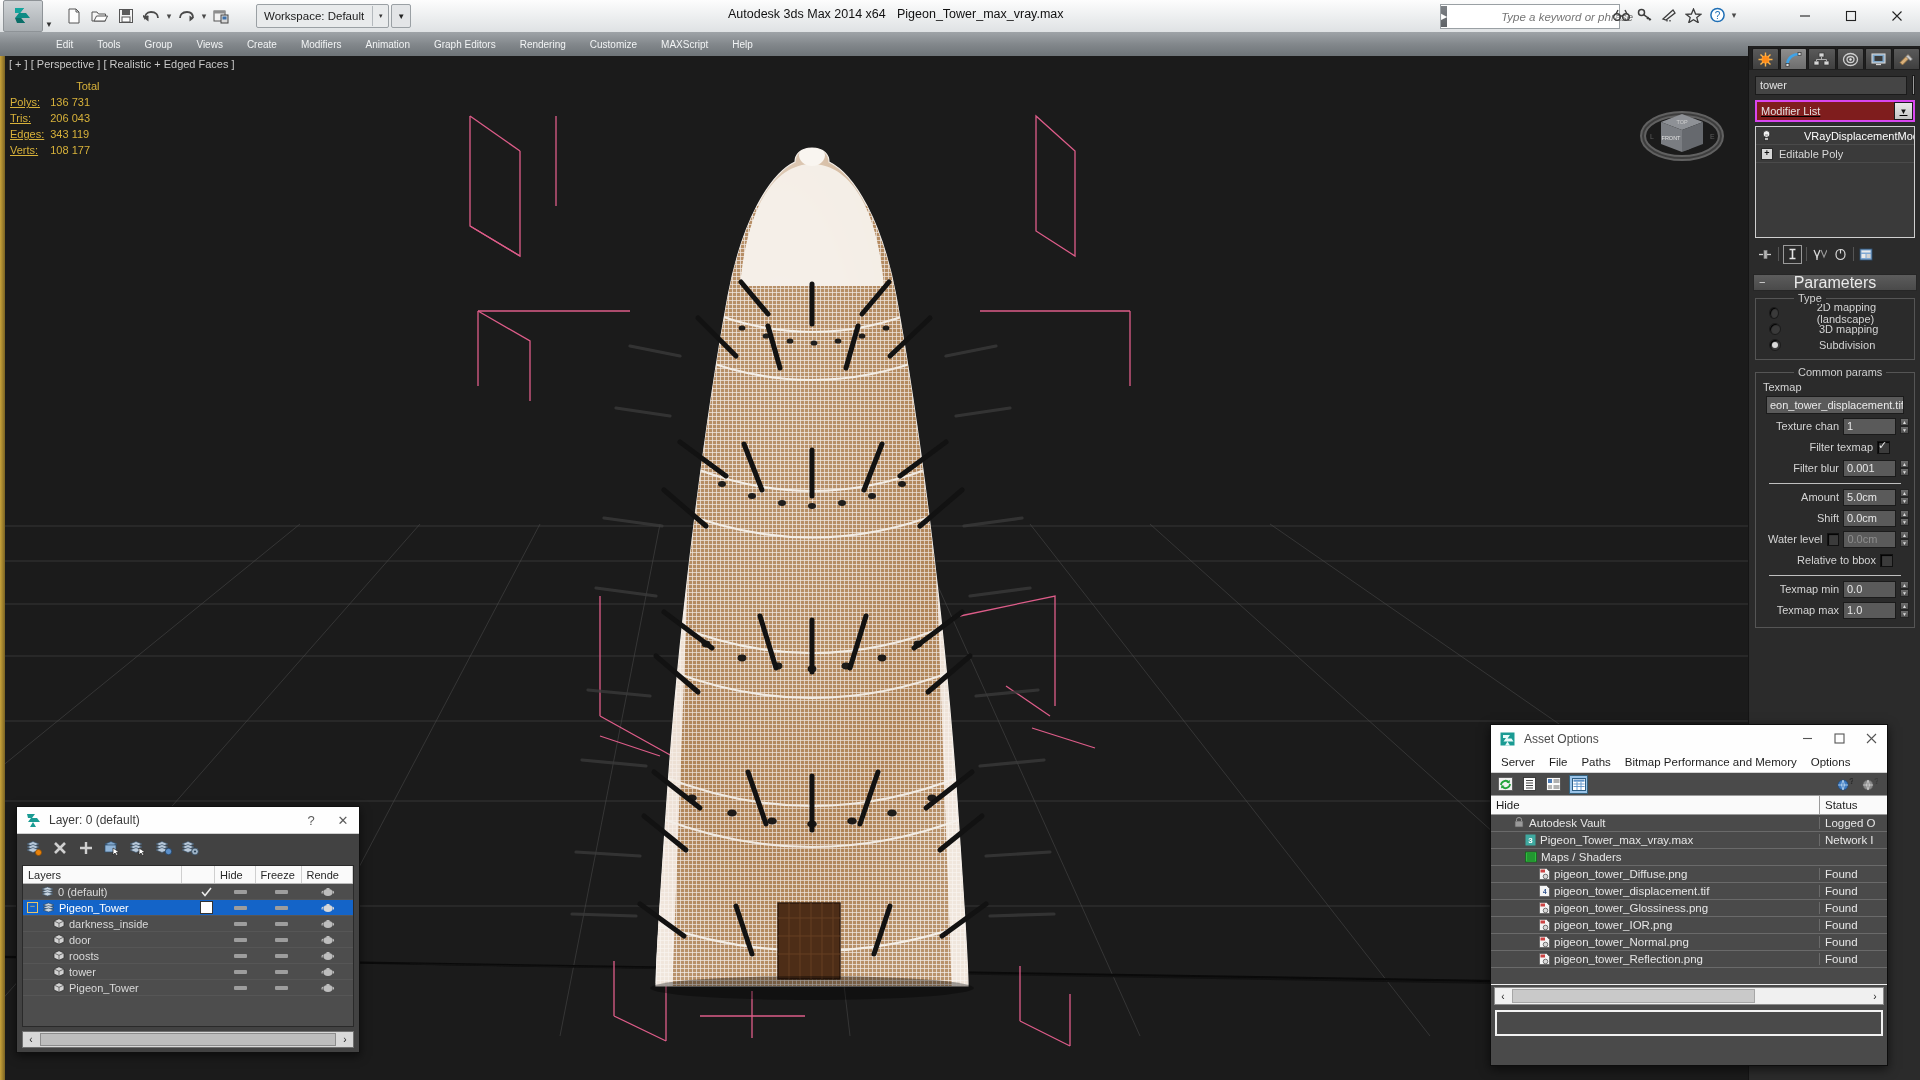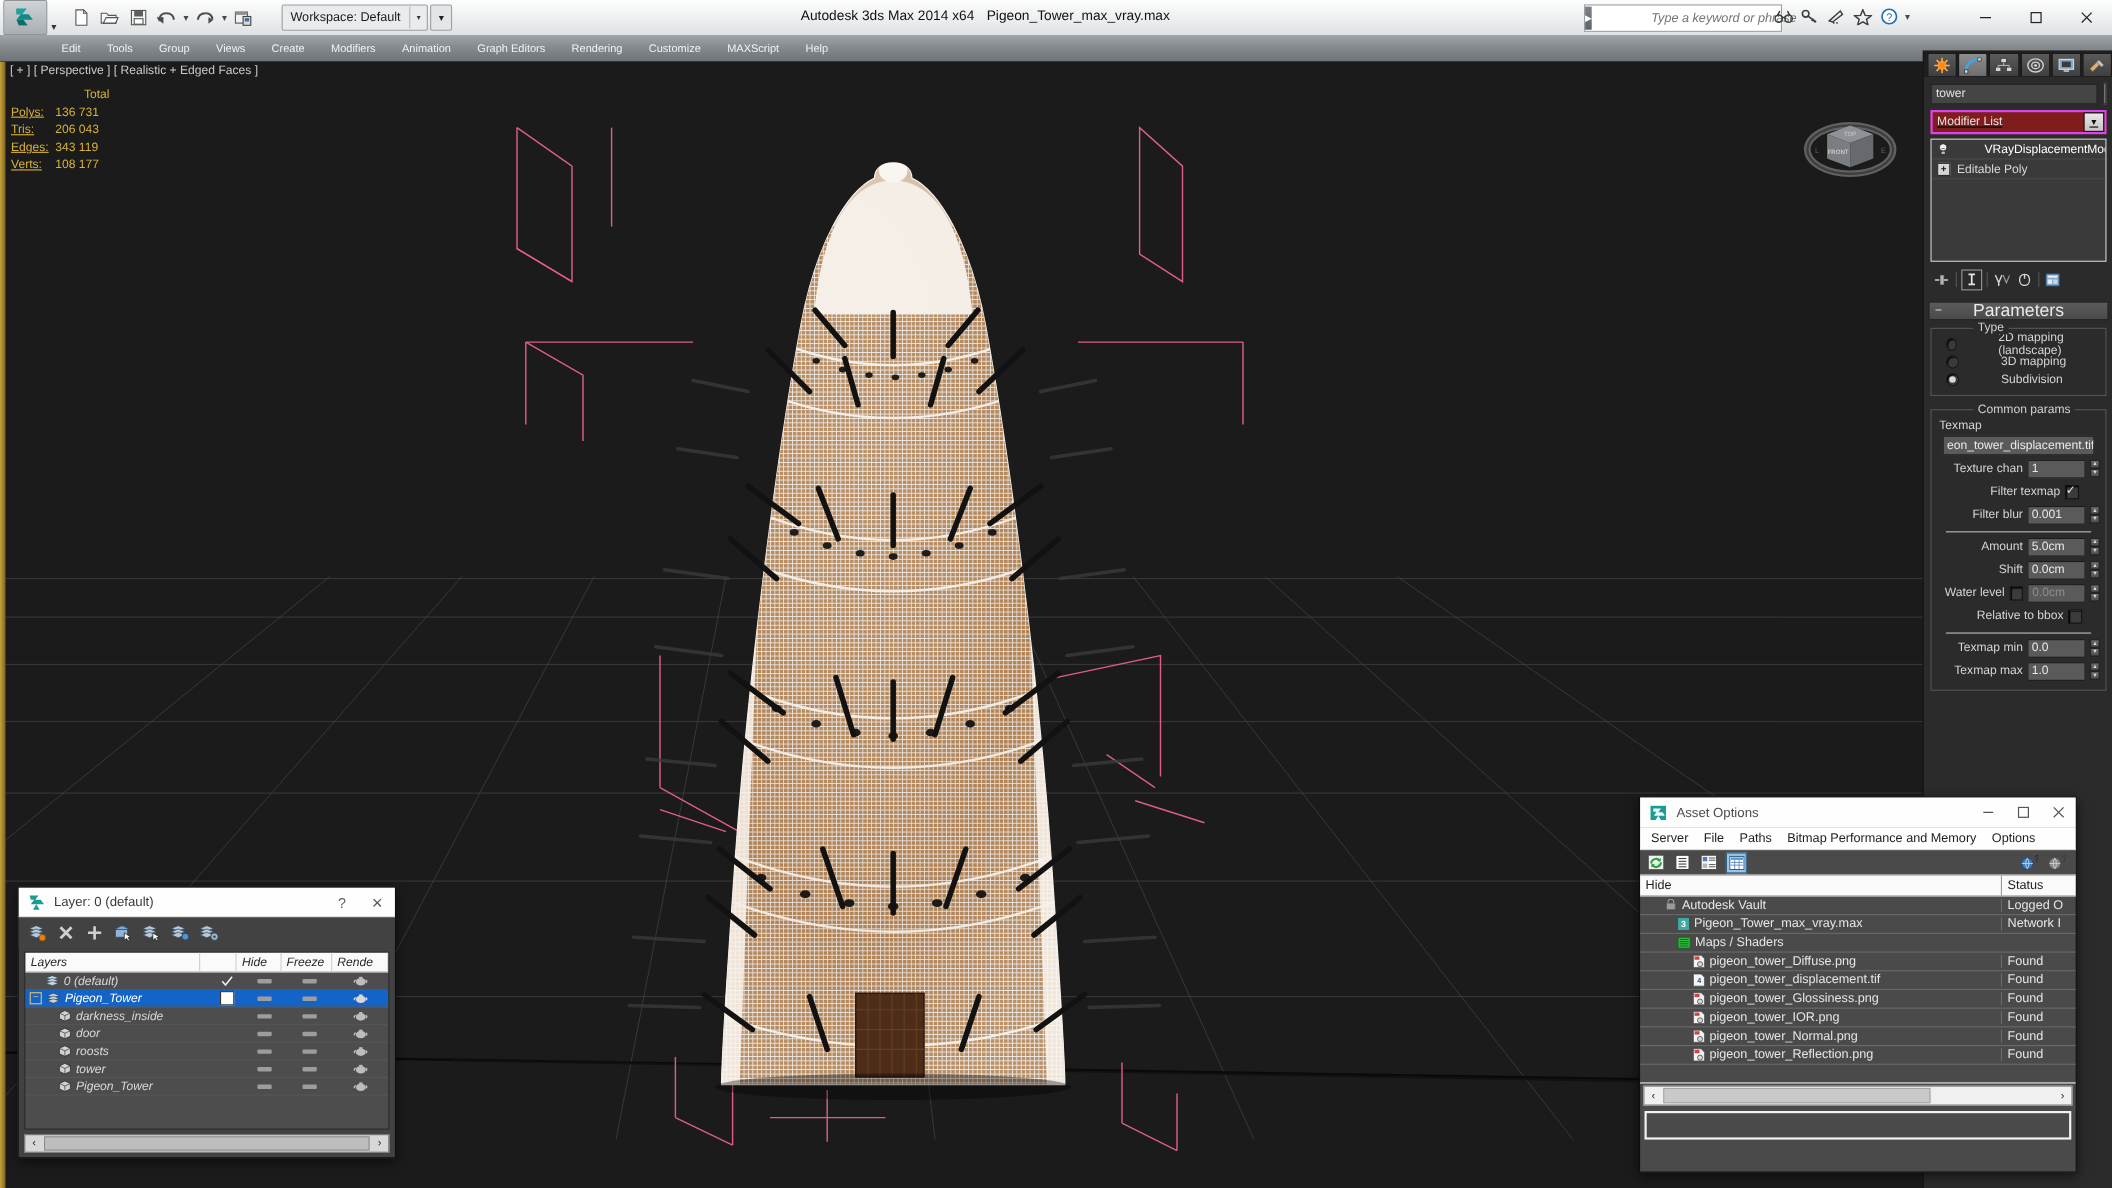--- a/index.html
+++ b/index.html
@@ -126,21 +126,21 @@
             background:#424242;border:1px solid #101010;box-shadow:0 3px 9px rgba(0,0,0,.55);}
   .ldtitle{height:26px;background:#fefefe;display:flex;align-items:center;
            border-bottom:1px solid #cfcfcf;}
   .ldicon{width:22px;height:18px;margin-left:5px;display:flex;align-items:center;justify-content:center;}
   .ldtxt{font-size:12px;color:#3a3a3a;margin-left:5px;}
   .ldbtns{margin-left:auto;display:flex;}
   .ldbtn{width:32px;height:25px;display:flex;align-items:center;justify-content:center;
          font-size:13px;color:#5c5c5c;}
   .ldtool{height:28px;display:flex;align-items:center;gap:6px;padding-left:7px;background:#424242;}
   .ltbtn{width:20px;height:20px;display:flex;align-items:center;justify-content:center;}
-  .ldgrid{margin:3px 5px 0 5px;height:160px;background:#4d4d4d;border:1px solid #2a2a2a;overflow:hidden;font-style:italic;}
+  .ldgrid{margin:3px 5px 0 5px;height:160px;background:#4d4d4d;border:1px solid #2a2a2a;overflow:hidden;}
   .lghdr{display:flex;height:17px;background:#fafafa;border-bottom:1px solid #b9b9b9;}
   .lgh{font-size:11px;color:#272727;display:flex;align-items:center;padding-left:5px;
        border-right:1px solid #cfcfcf;}
   .lrow{display:flex;height:15px;align-items:center;border-bottom:1px solid #565656;}
   .lrow.sel{background:#1464c8;}
   .lrow .lname{flex:1;font-size:11px;color:#d9d9d9;display:flex;align-items:center;gap:4px;}
   .lrow.sel .lname{color:#fff;}
   .lcell{width:33px;display:flex;align-items:center;justify-content:center;}
   .dash{width:13px;height:4px;background:#9d9d9d;border-radius:1px;}
   .tpot{width:14px;height:11px;}

